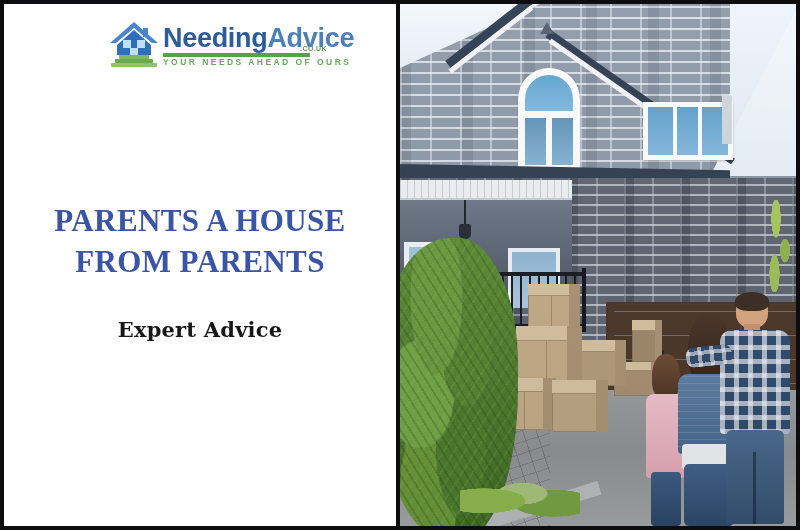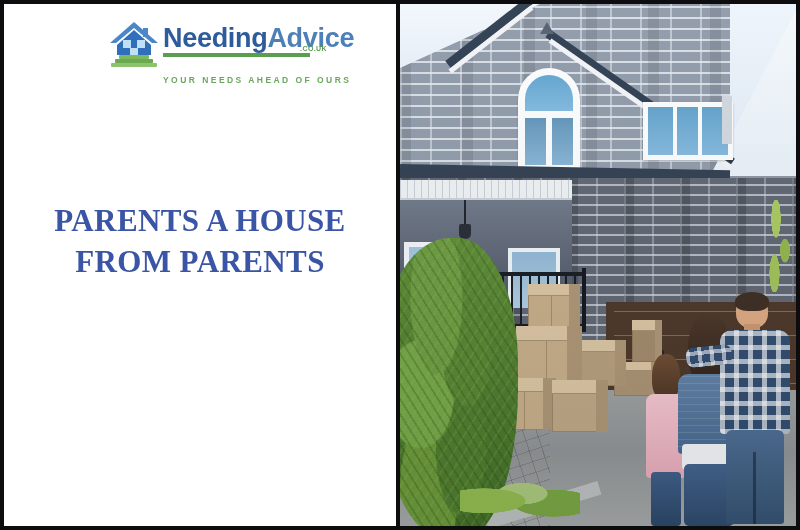--- a/index.html
+++ b/index.html
@@ -75,21 +75,21 @@
   .logo-tld {
     position: absolute;
     right: -17px;
     top: -8px;
     font-size: 7px;
     font-weight: bold;
     letter-spacing: 0.4px;
     color: #5a9e4f;
   }
   .logo-tagline {
-    margin-top: 18px;
+    margin-top: 0;
     font-size: 8.5px;
     letter-spacing: 2.45px;
     color: #6aa85c;
     font-weight: bold;
     white-space: nowrap;
   }
 
   
   .headline-block {
     position: absolute;
@@ -621,20 +621,21 @@
         </div>
         <div class="logo-rule">
           <span class="logo-tld">.CO.UK</span>
         </div>
         <div class="logo-tagline">YOUR NEEDS AHEAD OF OURS</div>
       </div>
     </div>
 
     <div class="headline-block">
       <h1 class="headline">PARENTS A HOUSE FROM PARENTS</h1>
+      <div class="subline">Expert Advice</div>
     </div>
 
   </div>
 
   <div class="photo-panel">
     <div class="photo-stage">
 
       <div class="sky"></div>
 
       <div class="brick-upper"></div>

